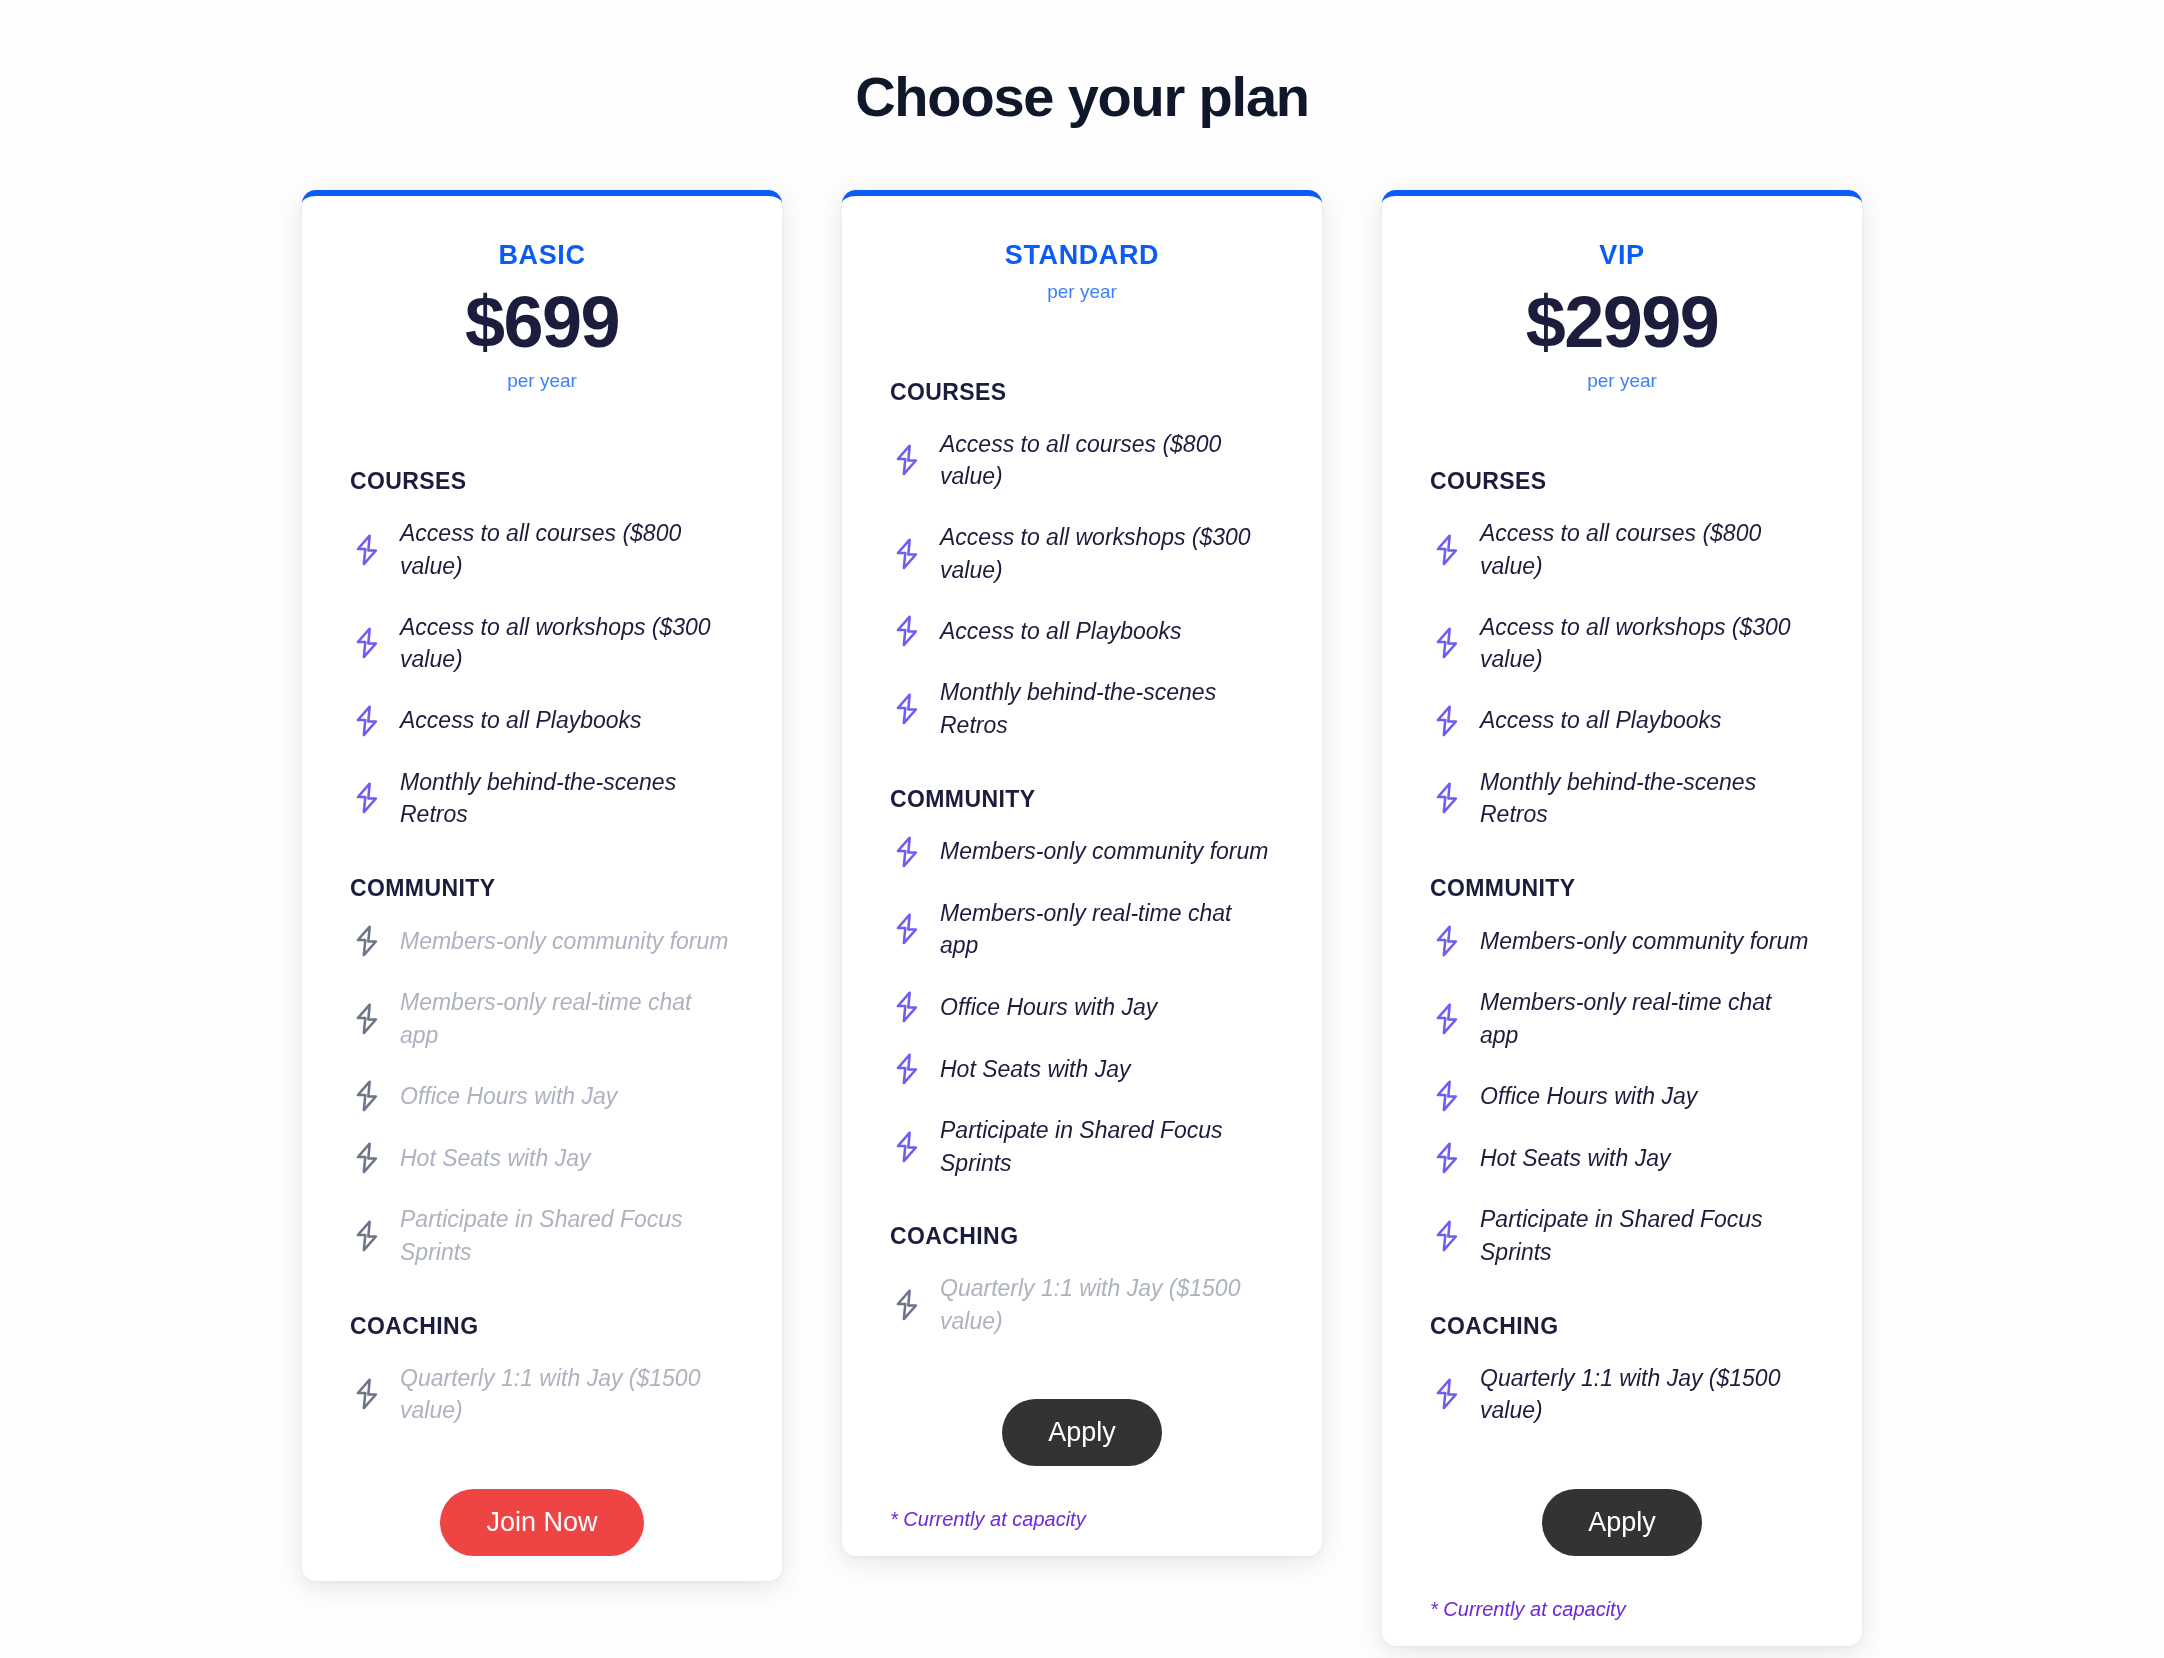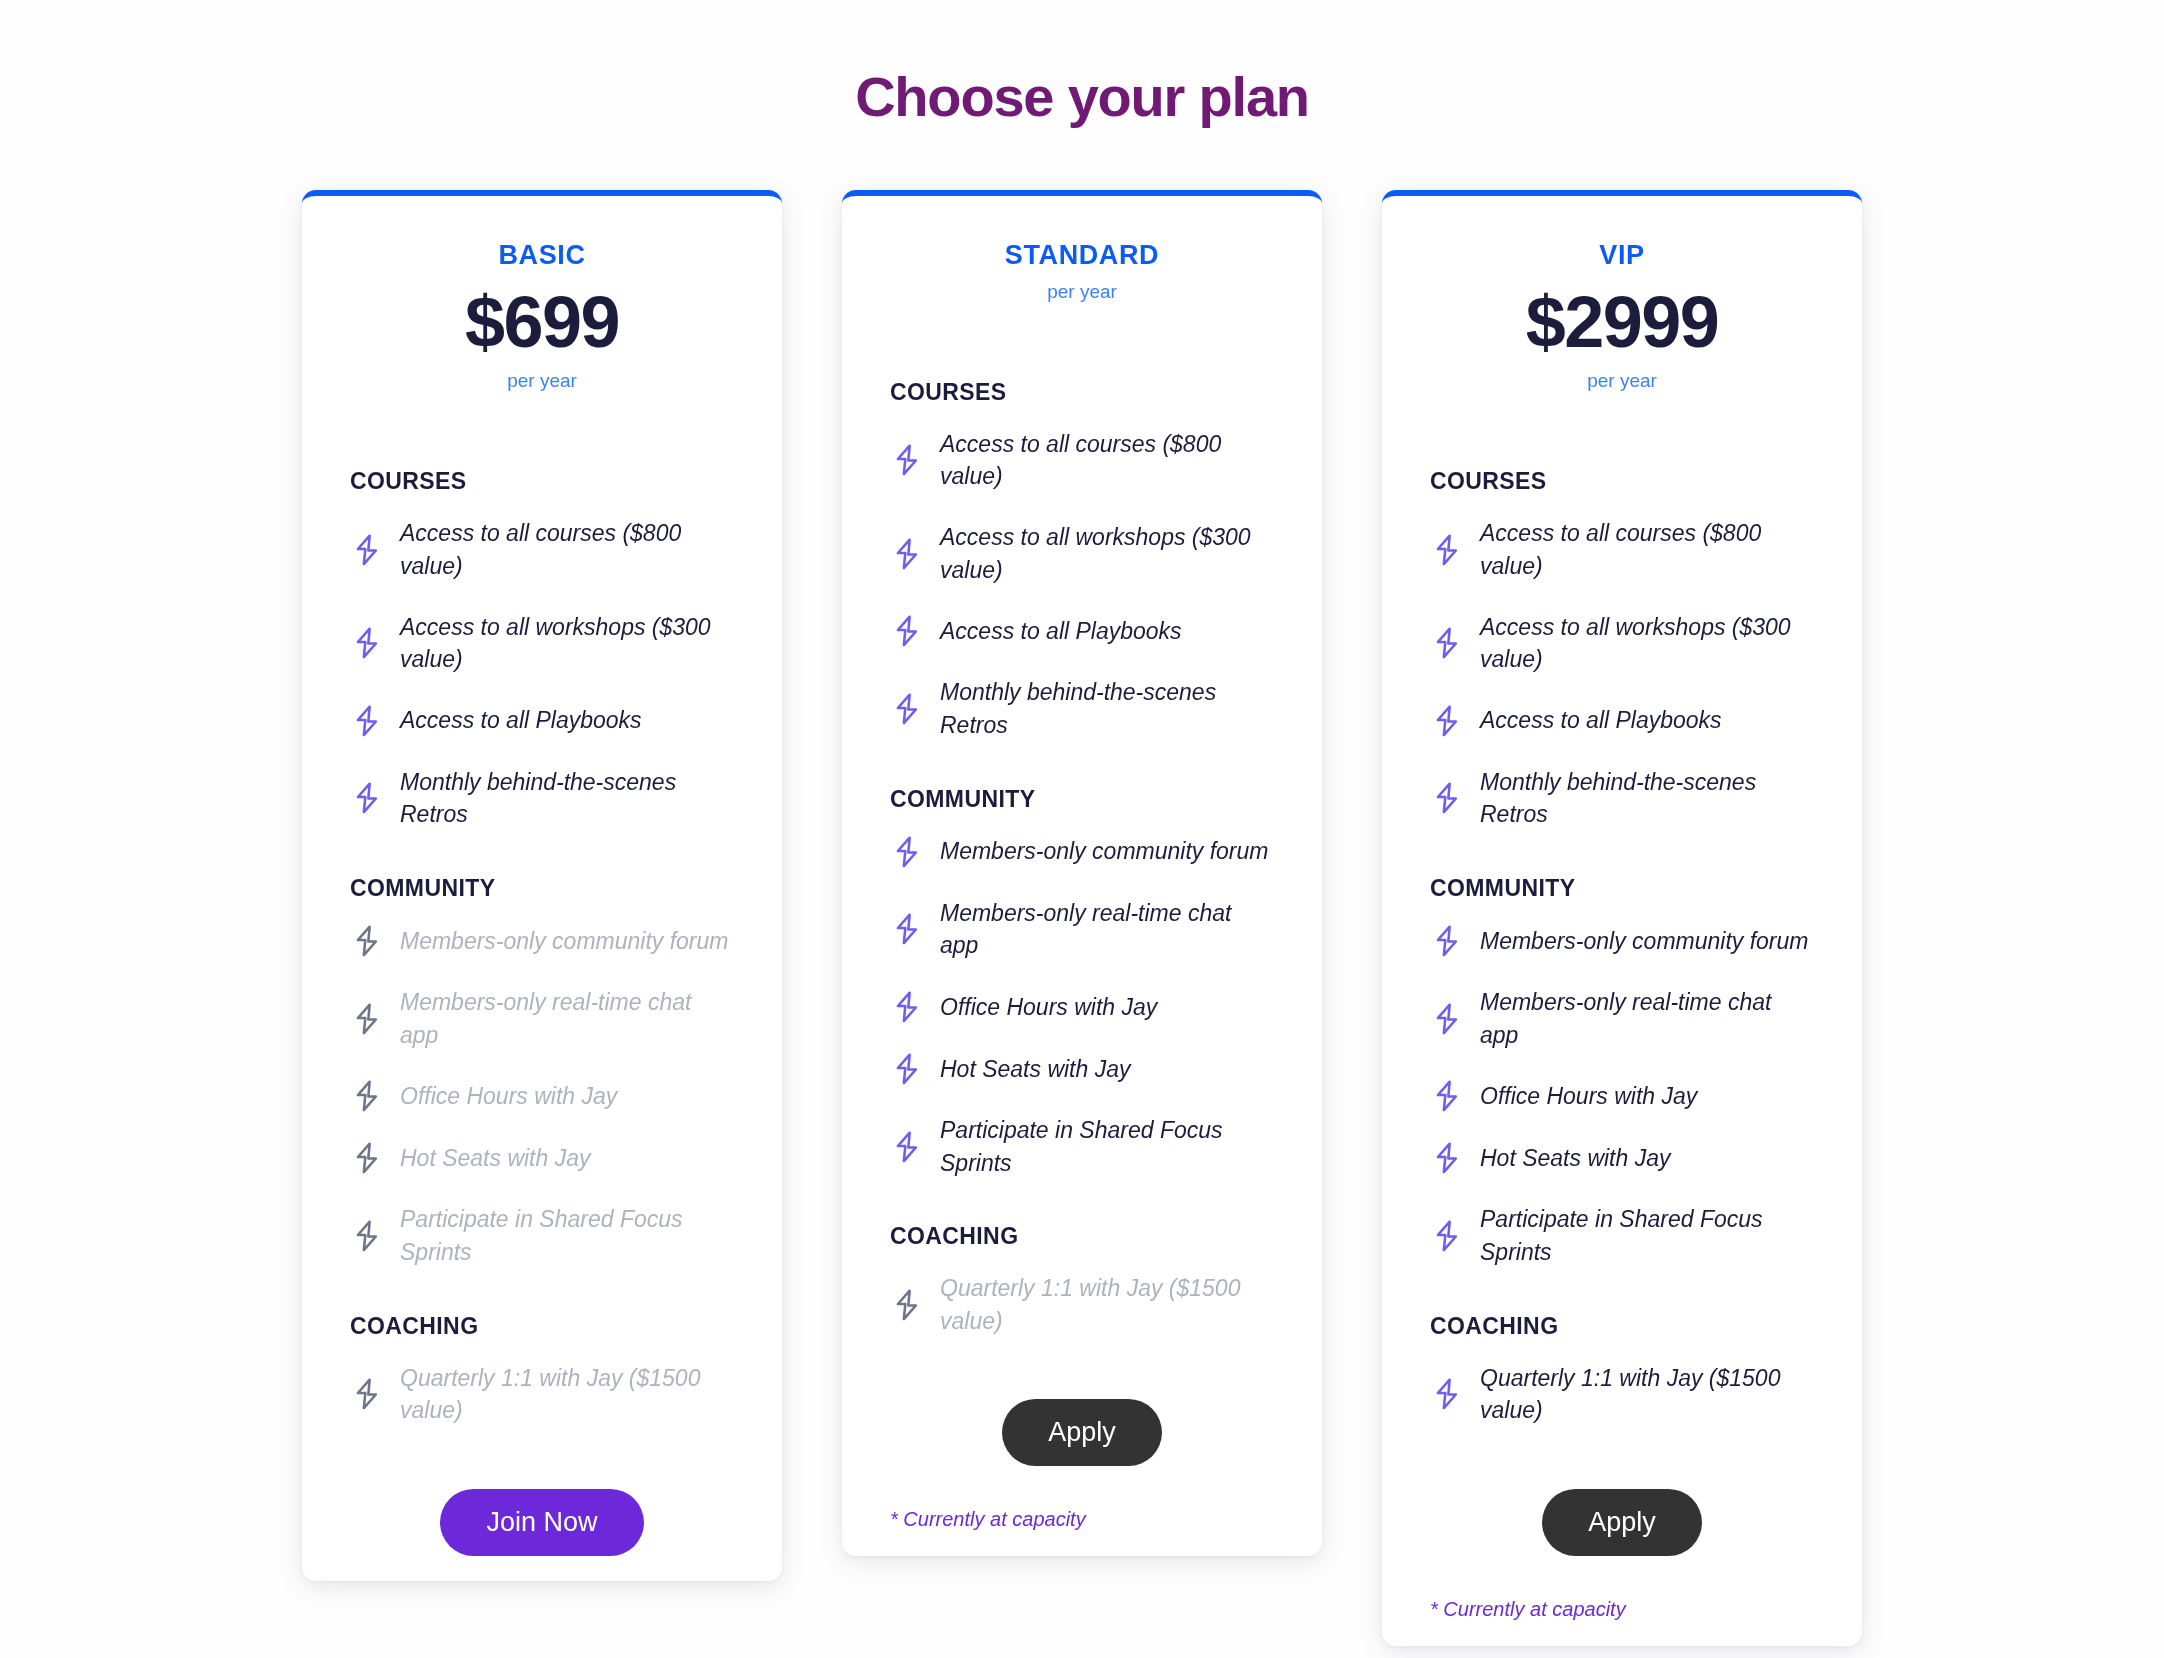--- a/index.html
+++ b/index.html
@@ -21,21 +21,21 @@
     position: relative;
     background: #fefefe;
   }
 
   .page-title {
     text-align: center;
     font-family: "Liberation Sans", sans-serif;
     font-size: 56px;
     font-weight: bold;
     letter-spacing: -1.2px;
-    color: #701a75;
+    color: #0f172a;
     margin: 0;
     padding-top: 66px;
     line-height: 1.1;
   }
 
   .cards-row {
     display: flex;
     justify-content: center;
     align-items: flex-start;
     gap: 60px;
@@ -133,21 +133,21 @@
     border: none;
     border-radius: 999px;
     font-family: "Liberation Sans", sans-serif;
     font-size: 27px;
     font-weight: normal;
     color: #ffffff;
     padding: 20px 46px;
     cursor: pointer;
     line-height: 1;
   }
-  .cta.primary { background: #6d28d9; }
+  .cta.primary { background: #ef4444; }
   .cta.dark { background: #333333; }
 
   .footnote {
     font-size: 20px;
     font-style: italic;
     color: #6d28d9;
     margin-top: 42px;
     text-align: left;
   }
 </style>

